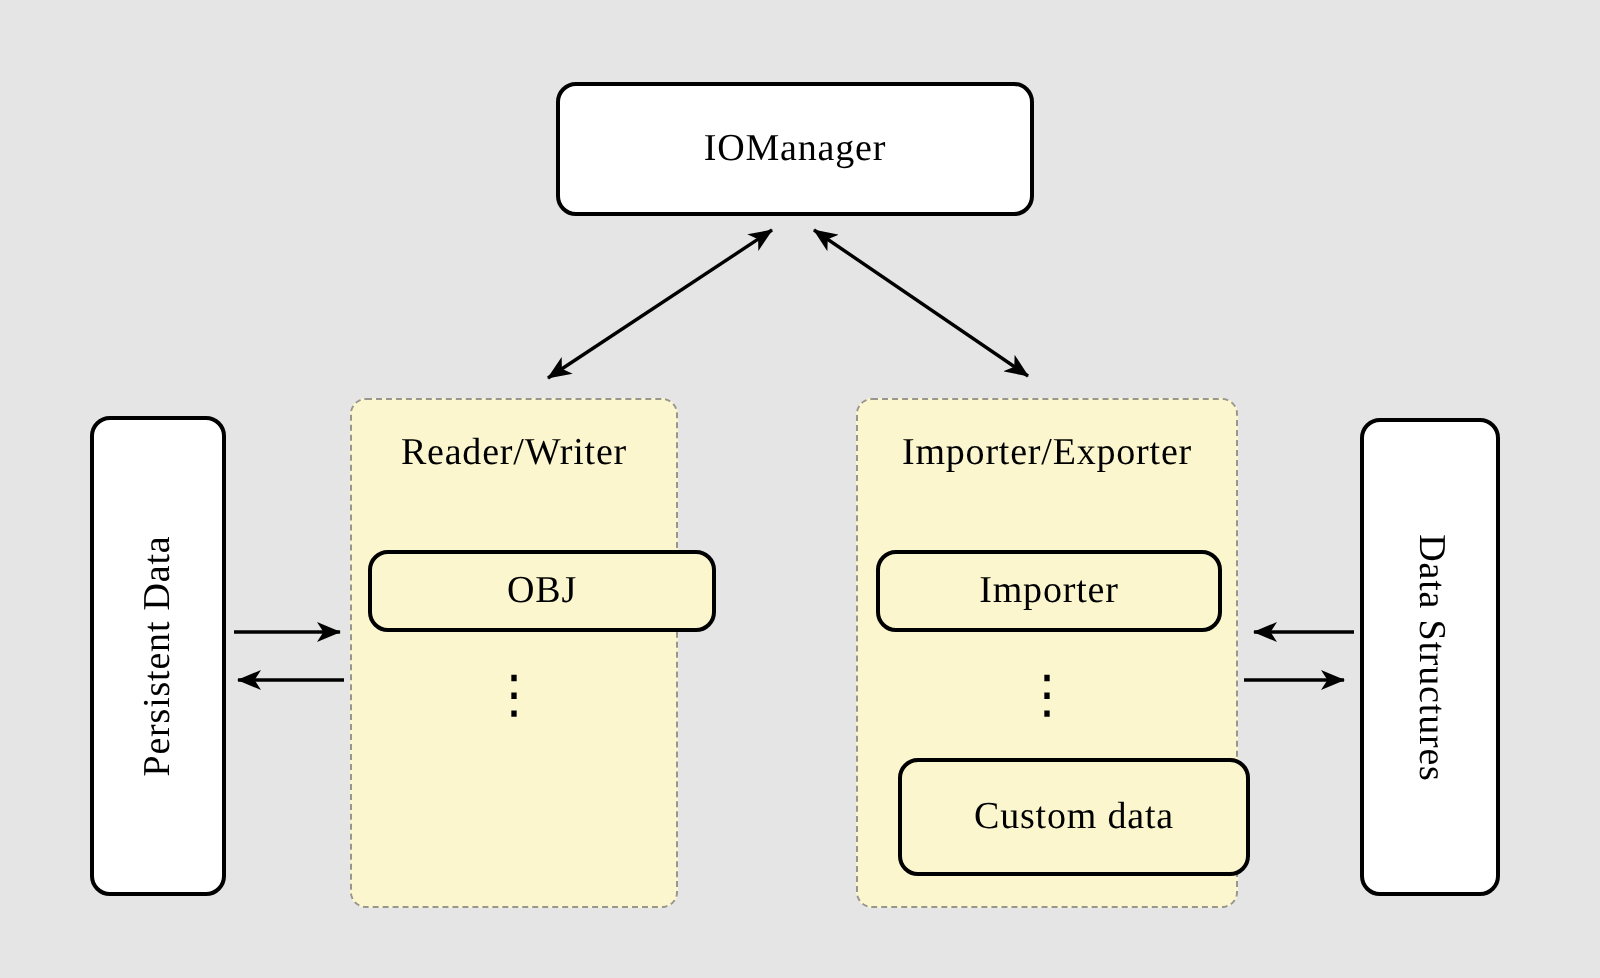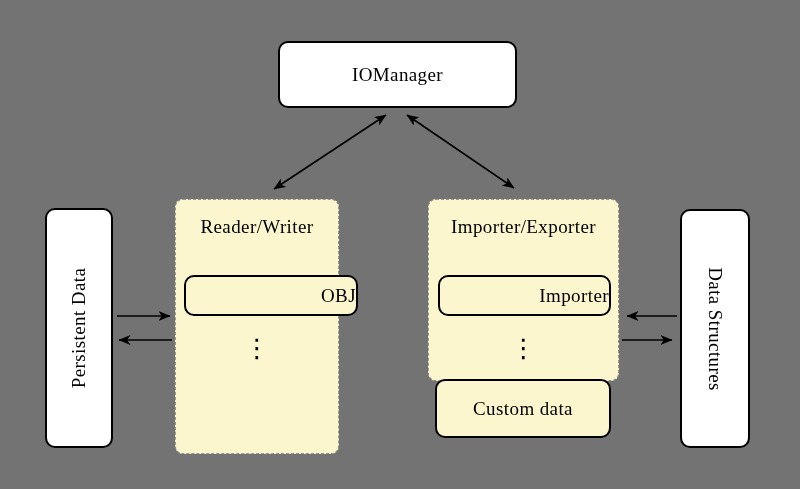--- a/index.html
+++ b/index.html
@@ -2,21 +2,21 @@
 <html><head>
 <meta charset="utf-8">
 <style>
   html, body { margin: 0; padding: 0; background: #ffffff; }
   * { box-sizing: border-box; }
 
   .stage {
     position: relative;
     width: 800px;
     height: 489px;
-    background: #737373;
+    background: #e5e5e5;
     font-family: "Liberation Serif", "DejaVu Serif", serif;
     color: #000000;
     overflow: hidden;
   }
 
   .overlay {
     position: absolute;
     left: 0; top: 0;
     width: 800px; height: 489px;
     pointer-events: none;
@@ -48,21 +48,21 @@
   .rot-ccw { transform: rotate(-90deg); white-space: nowrap; }
   .rot-cw  { transform: rotate(90deg);  white-space: nowrap; }
 
   .group {
     position: absolute;
     background: #fbf6ce;
     border: 1.6px dashed #979790;
     border-radius: 8px;
   }
   .group-left  { left: 175px; top: 199px; width: 164px; height: 255px; }
-  .group-right { left: 428px; top: 199px; width: 191px; height: 182px; padding-left: 46px; }
+  .group-right { left: 428px; top: 199px; width: 191px; height: 255px; padding-left: 46px; }
 
   .group-title {
     position: absolute;
     left: 0; top: 16px;
     width: 100%;
     text-align: center;
     font-size: 19px;
     letter-spacing: 0.4px;
   }
 
@@ -73,25 +73,25 @@
     border-radius: 10px;
     display: flex;
     flex-direction: column;
     align-items: center;
     justify-content: center;
     font-size: 19px;
     letter-spacing: 0.4px;
     line-height: 26px;
     text-align: center;
   }
-  .inner-top    { top: 75px;  height: 41px; align-items: flex-end; }
+  .inner-top    { top: 75px;  height: 41px; }
   .inner-bottom { top: 179px; height: 59px; }
   .gl-w { left: 8px; width: 174px; }
   .gr-w1 { left: 9px; width: 173px; }
-  .gr-w2 { left: 6px; width: 176px; }
+  .gr-w2 { left: 20px; width: 176px; }
 
   .vdots {
     position: absolute;
     top: 131px;
     left: 0;
     width: 100%;
     text-align: center;
     font-size: 26px;
     line-height: 34px;
     font-family: "DejaVu Sans", sans-serif;

